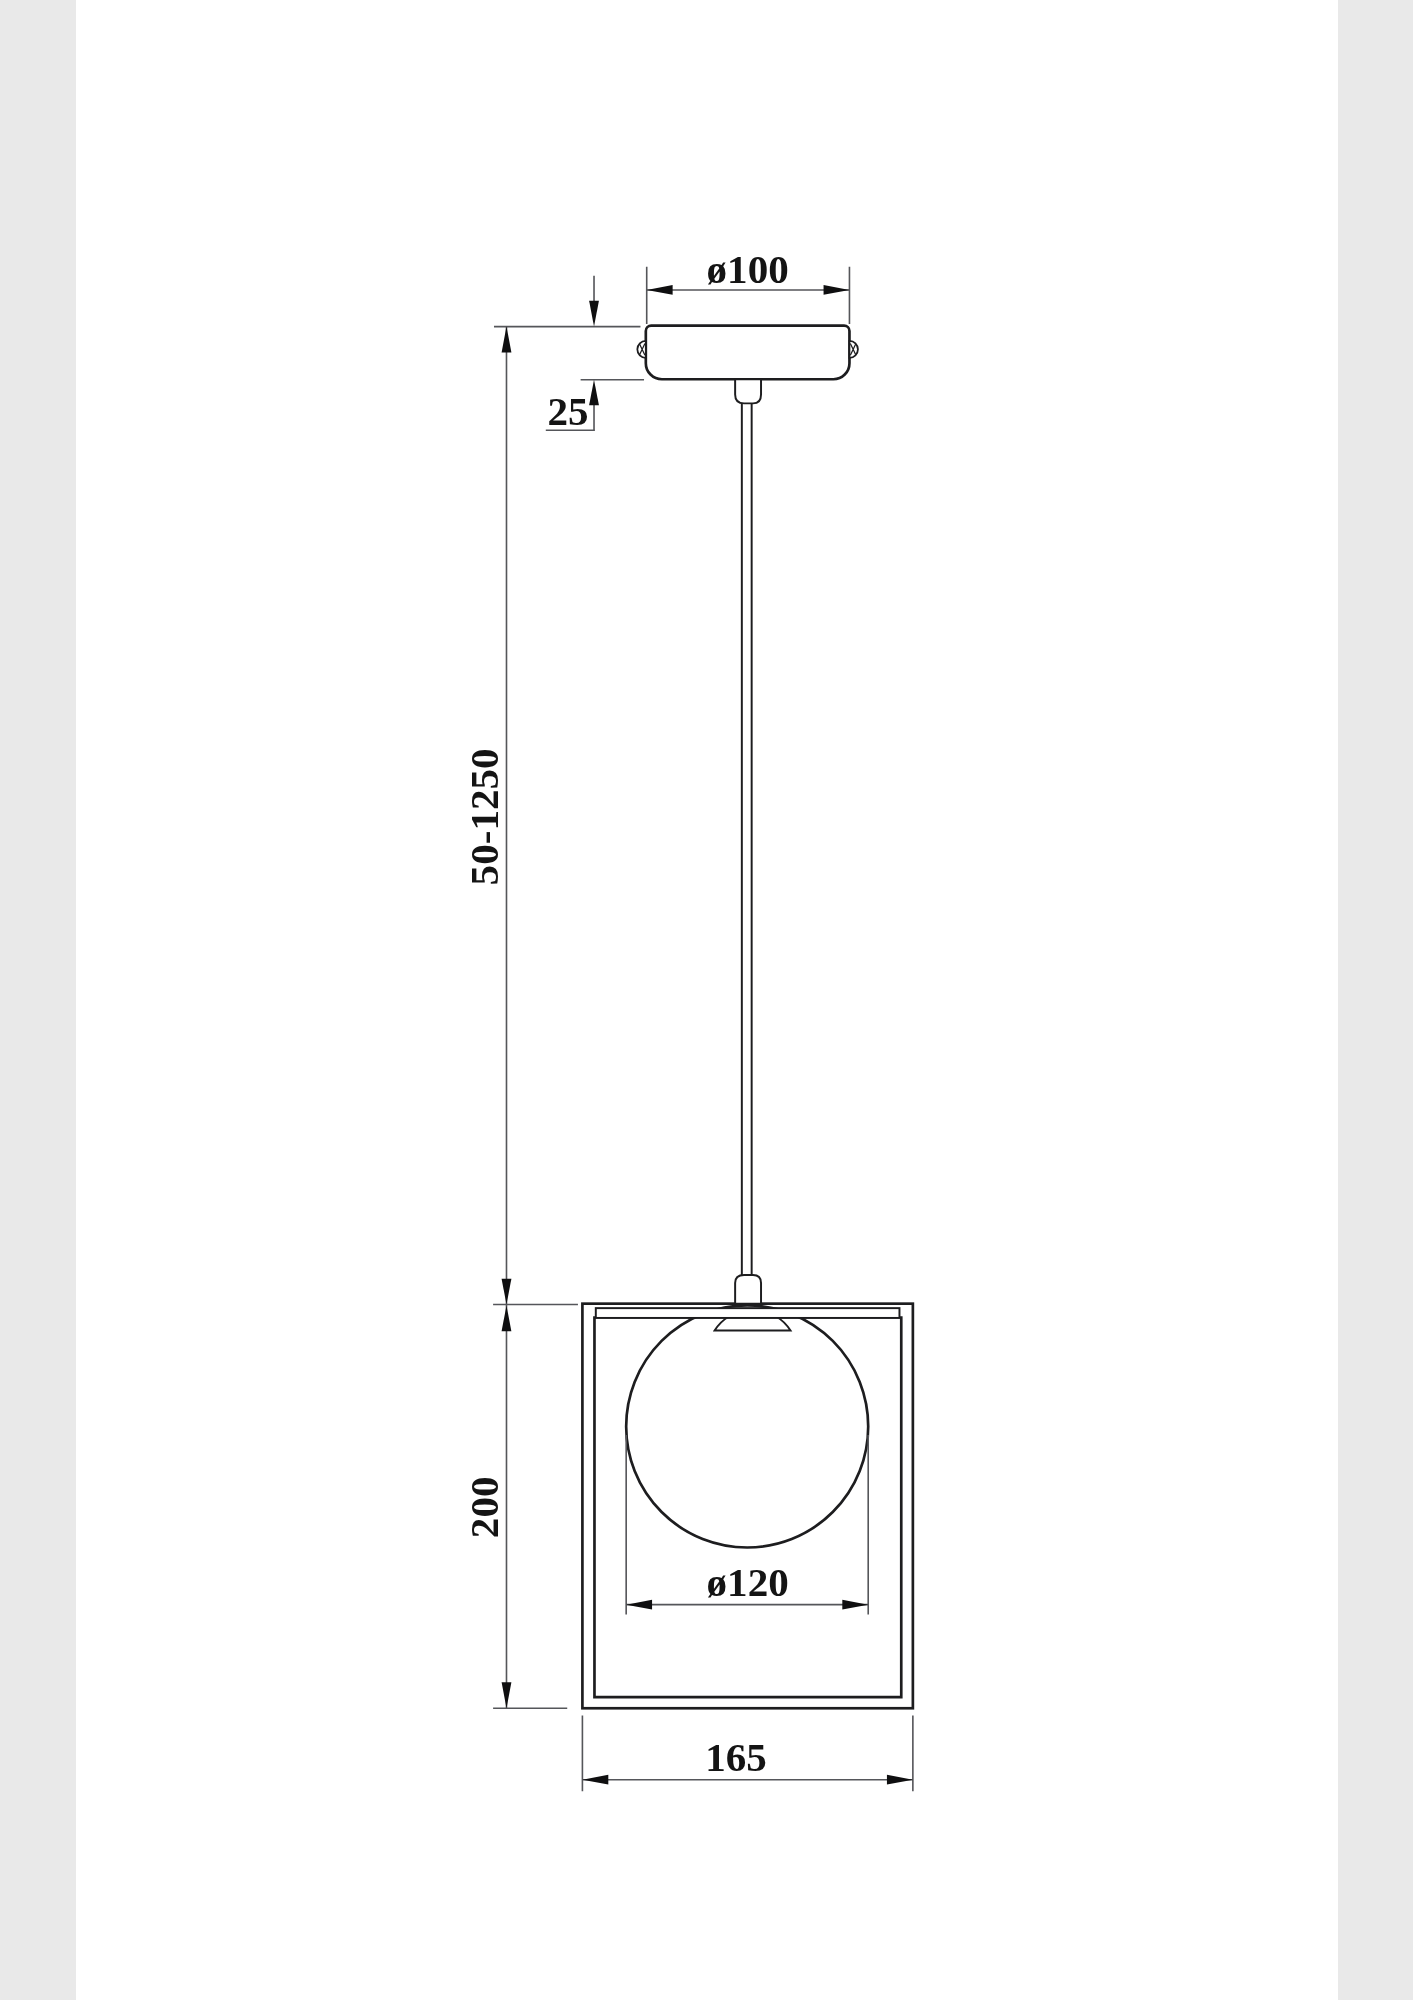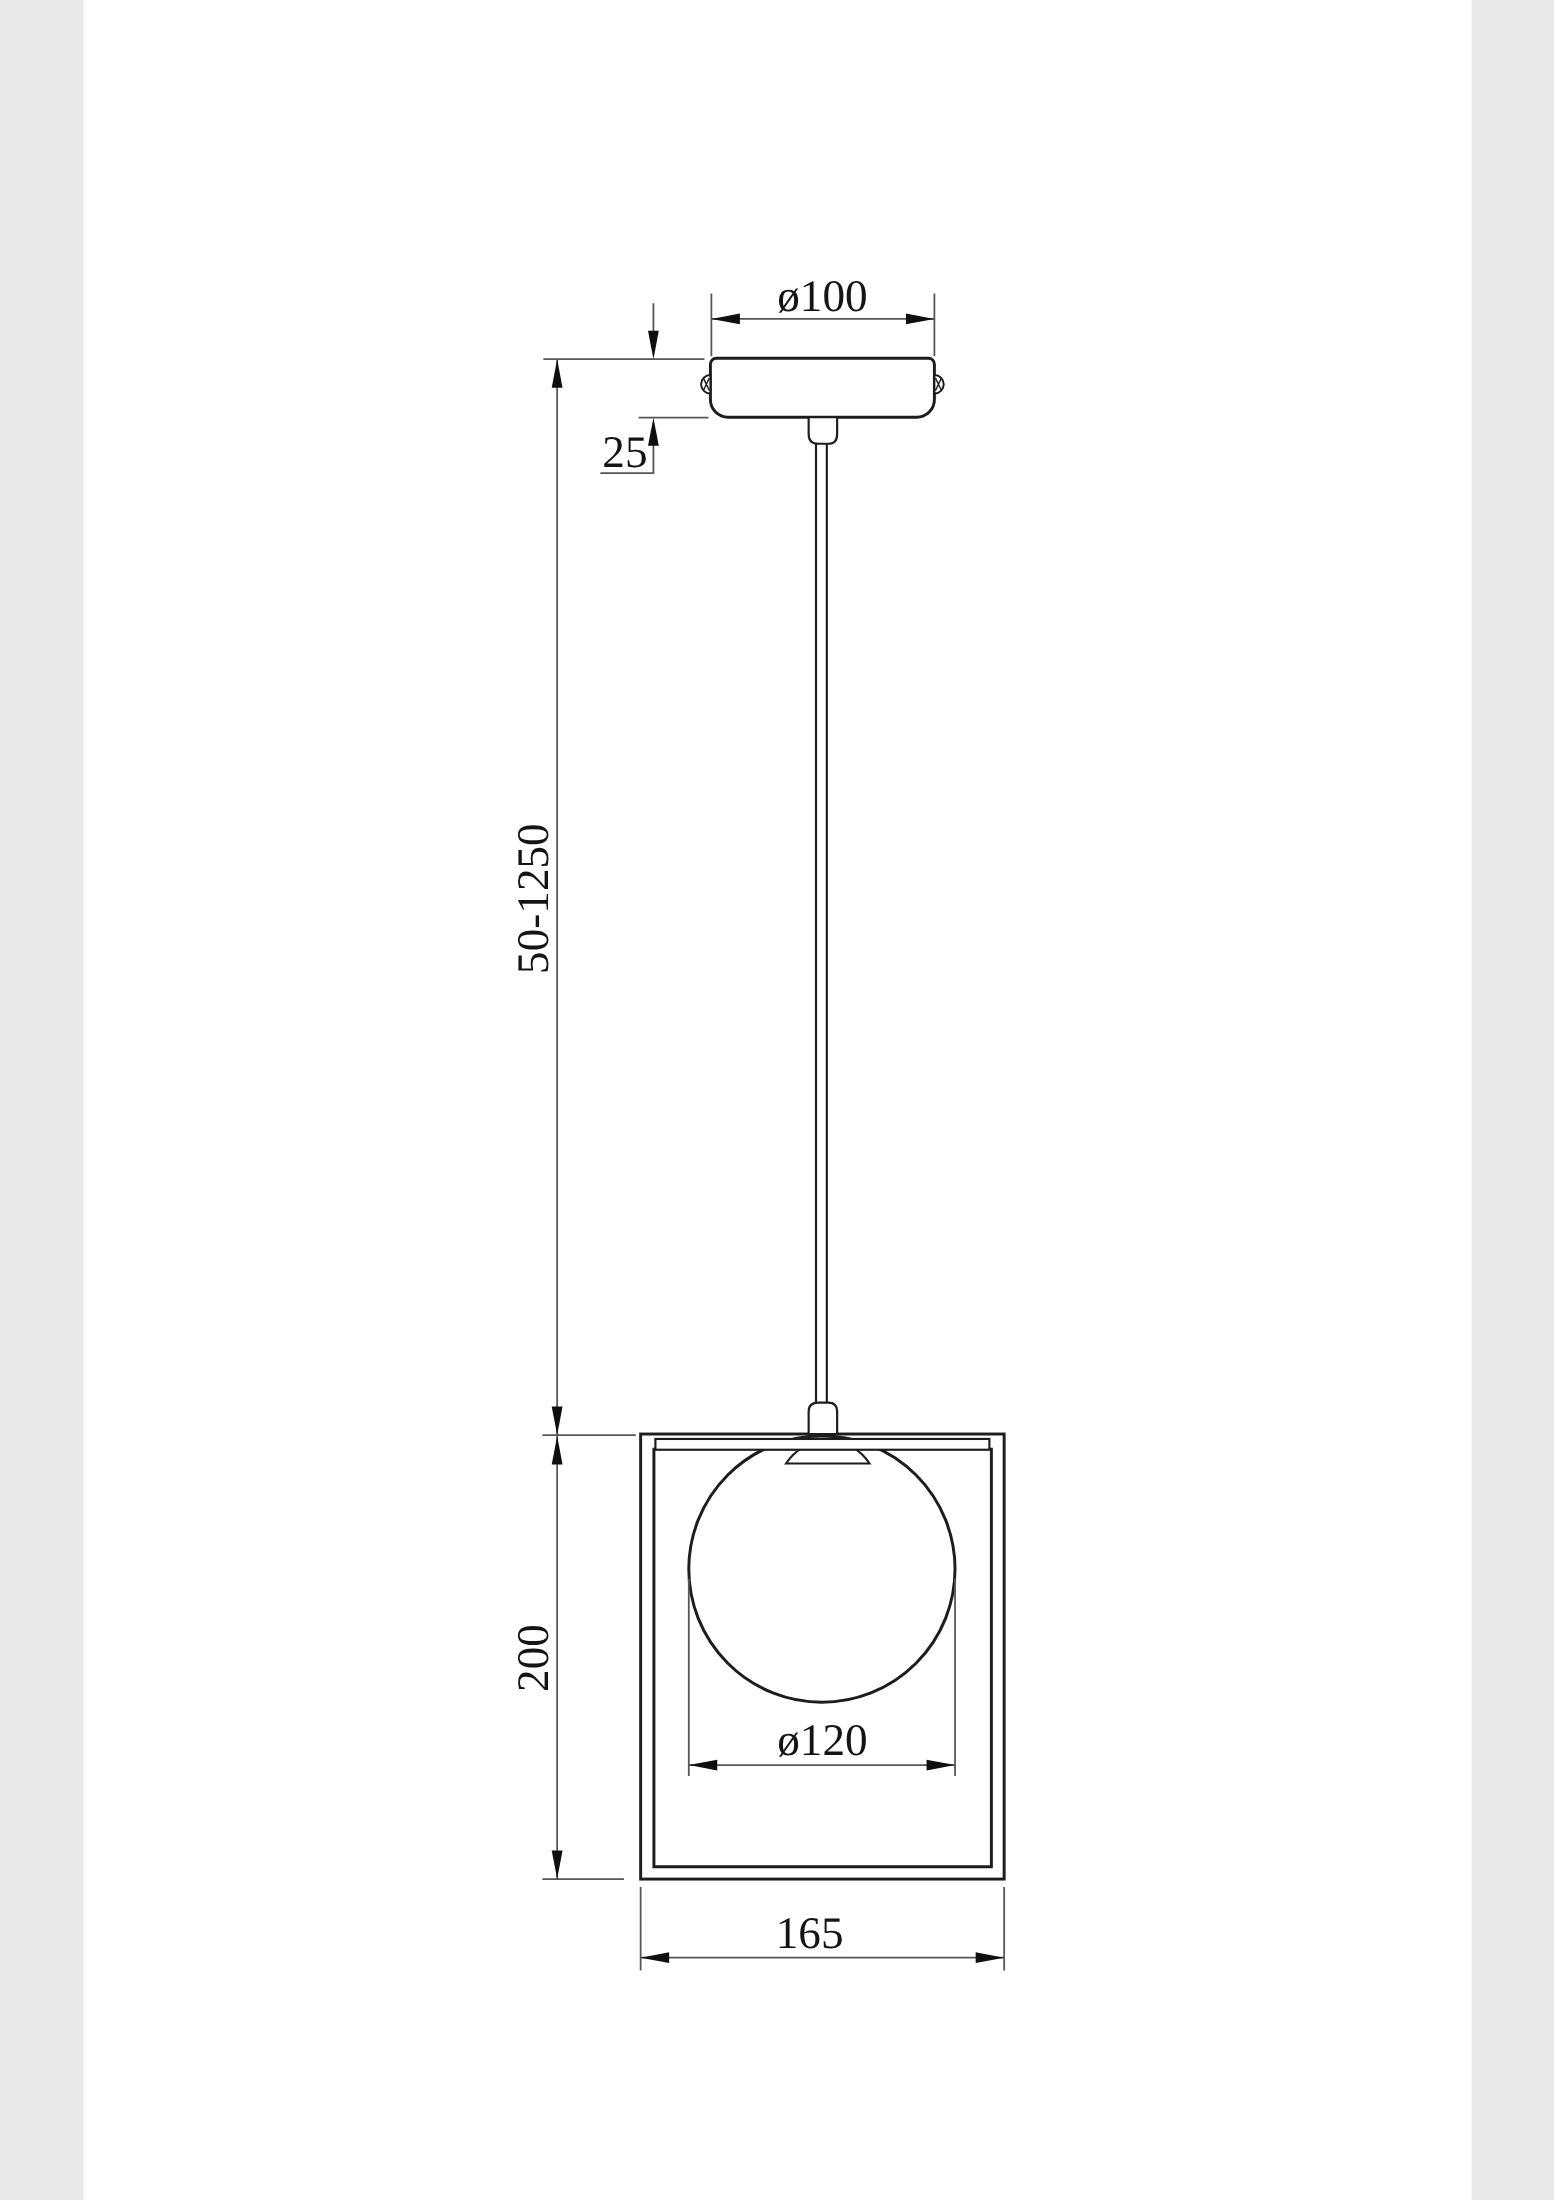--- a/index.html
+++ b/index.html
@@ -9,20 +9,21 @@
     --arrow:#0f0f10;
     --text:#141414;
   }
   html,body{margin:0;padding:0;background:#e9e9e9;}
   .stage{
     position:relative;
     width:1262px;height:2000px;
     margin:0 auto;
     background:var(--background);
     overflow:hidden;
+    font-weight:bold;
   }
   svg{display:block;width:100%;height:100%;}
   .obj{stroke:var(--object-line);stroke-width:3;fill:none;stroke-linecap:butt;}
   .obj-fill{stroke:var(--object-line);stroke-width:3;fill:#ffffff;}
   .obj-thin{stroke:var(--object-line);stroke-width:2.2;fill:#ffffff;}
   .screw{stroke:var(--object-line);stroke-width:2;fill:#ffffff;}
   .screw-slot{stroke:var(--object-line);stroke-width:1.4;fill:none;}
   .ext{stroke:var(--dimension-line);stroke-width:1.8;fill:none;}
   .ah{fill:var(--arrow);stroke:none;}
   .dim-text{

